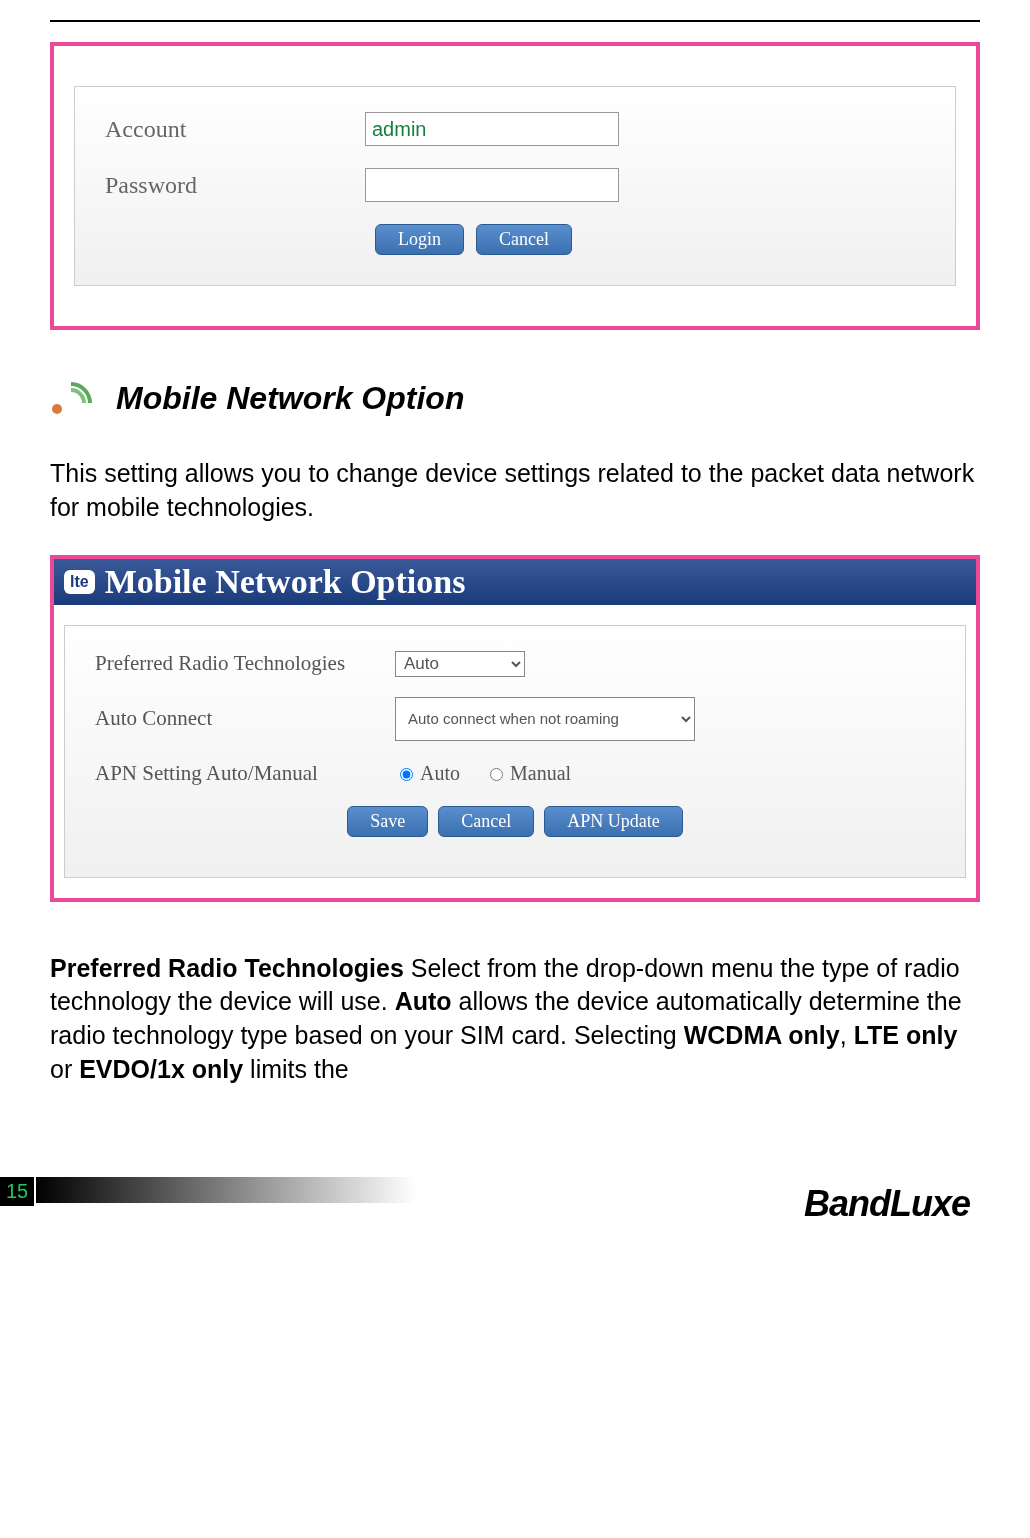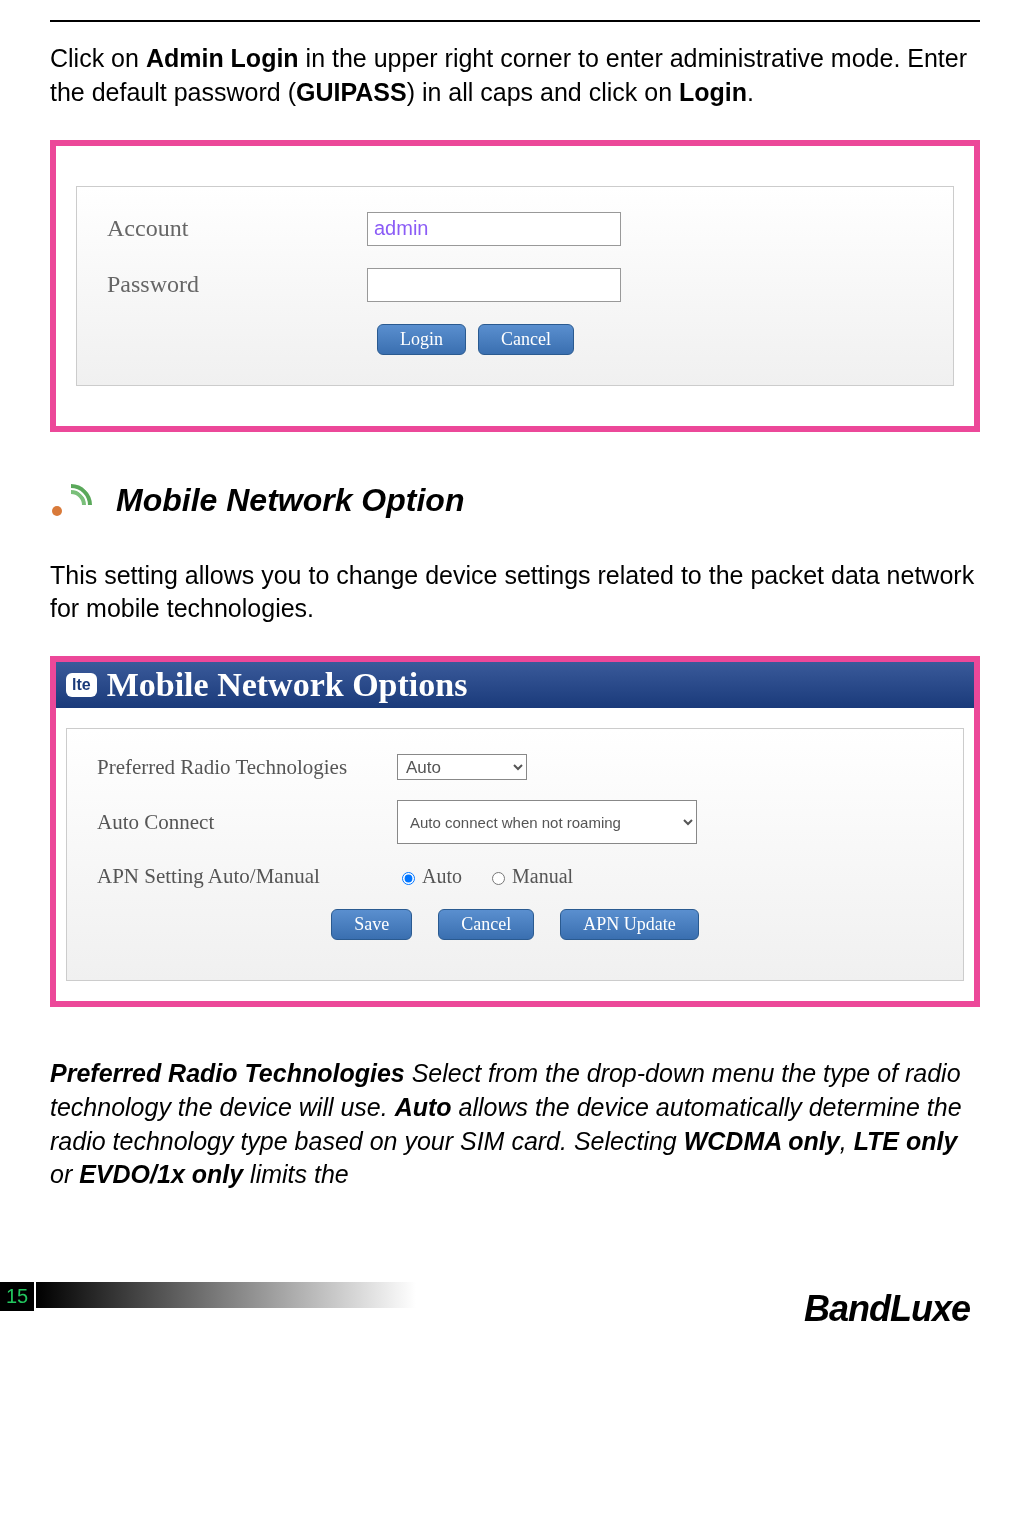--- a/index.html
+++ b/index.html
@@ -16,21 +16,21 @@
       border-top: 2px solid #000;
       margin-bottom: 20px;
     }
     .body-text {
       font-size: 25px;
       line-height: 1.35;
       margin: 0 0 30px 0;
     }
     .body-text b { font-weight: bold; }
     .screenshot-frame {
-      border: 6px solid #ec4899;
+      border: 4px solid #ec4899;
       margin: 0 0 40px 0;
       padding: 0;
       background: #fff;
     }
     
     .login-panel {
       padding: 40px 20px;
     }
     .login-inner {
       border: 1px solid #ccc;
@@ -49,21 +49,21 @@
       font-size: 24px;
       filter: blur(0.5px);
     }
     .login-input {
       width: 240px;
       height: 28px;
       border: 1px solid #999;
       background: #fff;
       font-size: 20px;
       padding: 2px 6px;
-      color: #8b5cf6;
+      color: #15803d;
       font-family: Arial, sans-serif;
       filter: blur(0.5px);
     }
     .login-buttons {
       margin-left: 270px;
       display: flex;
       gap: 12px;
     }
     .btn-blue {
       background: linear-gradient(#5a8fcf, #3a6fb0);
@@ -178,21 +178,21 @@
       align-items: center;
       gap: 25px;
       color: #555;
       font-family: "Times New Roman", serif;
       font-size: 20px;
       filter: blur(0.4px);
     }
     .radio-opt { display: flex; align-items: center; gap: 4px; }
     .mno-buttons {
       display: flex;
-      gap: 26px;
+      gap: 10px;
       justify-content: center;
       margin-top: 15px;
     }
     
     .footer {
       margin-top: 80px;
       position: relative;
       height: 50px;
     }
     .page-num-box {
@@ -222,23 +222,20 @@
       font-family: "Arial Black", Arial, sans-serif;
       letter-spacing: -1px;
     }
   </style>
 </head>
 <body>
 
 <div class="page">
   <div class="top-rule"></div>
 
-  <p class="body-text">
-    <span>Click on </span><b>Admin Login</b><span> in the upper right corner to enter administrative mode. Enter the default password (</span><b>GUIPASS</b><span>) in all caps and click on </span><b>Login</b><span>.</span>
-  </p>
 
   <div class="screenshot-frame">
     <div class="login-panel">
       <div class="login-inner">
         <div class="login-row">
           <div class="login-label">Account</div>
           <input class="login-input" type="text" value="admin" style="">
         </div>
         <div class="login-row">
           <div class="login-label">Password</div>
@@ -297,21 +294,21 @@
         </div>
         <div class="mno-buttons">
           <button class="btn-blue">Save</button>
           <button class="btn-blue">Cancel</button>
           <button class="btn-blue">APN Update</button>
         </div>
       </div>
     </div>
   </div>
 
-  <p class="body-text" style="margin-top:50px; margin-bottom:0;font-style:italic;">
+  <p class="body-text" style="margin-top:50px; margin-bottom:0;">
     <b>Preferred Radio Technologies</b><span> Select from the drop-down menu the type of radio technology the device will use. </span><b>Auto</b><span> allows the device automatically determine the radio technology type based on your SIM card. Selecting </span><b>WCDMA only</b><span>, </span><b>LTE only</b><span> or </span><b>EVDO/1x only</b><span> limits the</span>
   </p>
 </div>
 
 <div class="footer">
   <div class="page-num-box">15</div>
   <div class="footer-gradient"></div>
   <div class="brand-logo">BandLuxe</div>
 </div>
 

